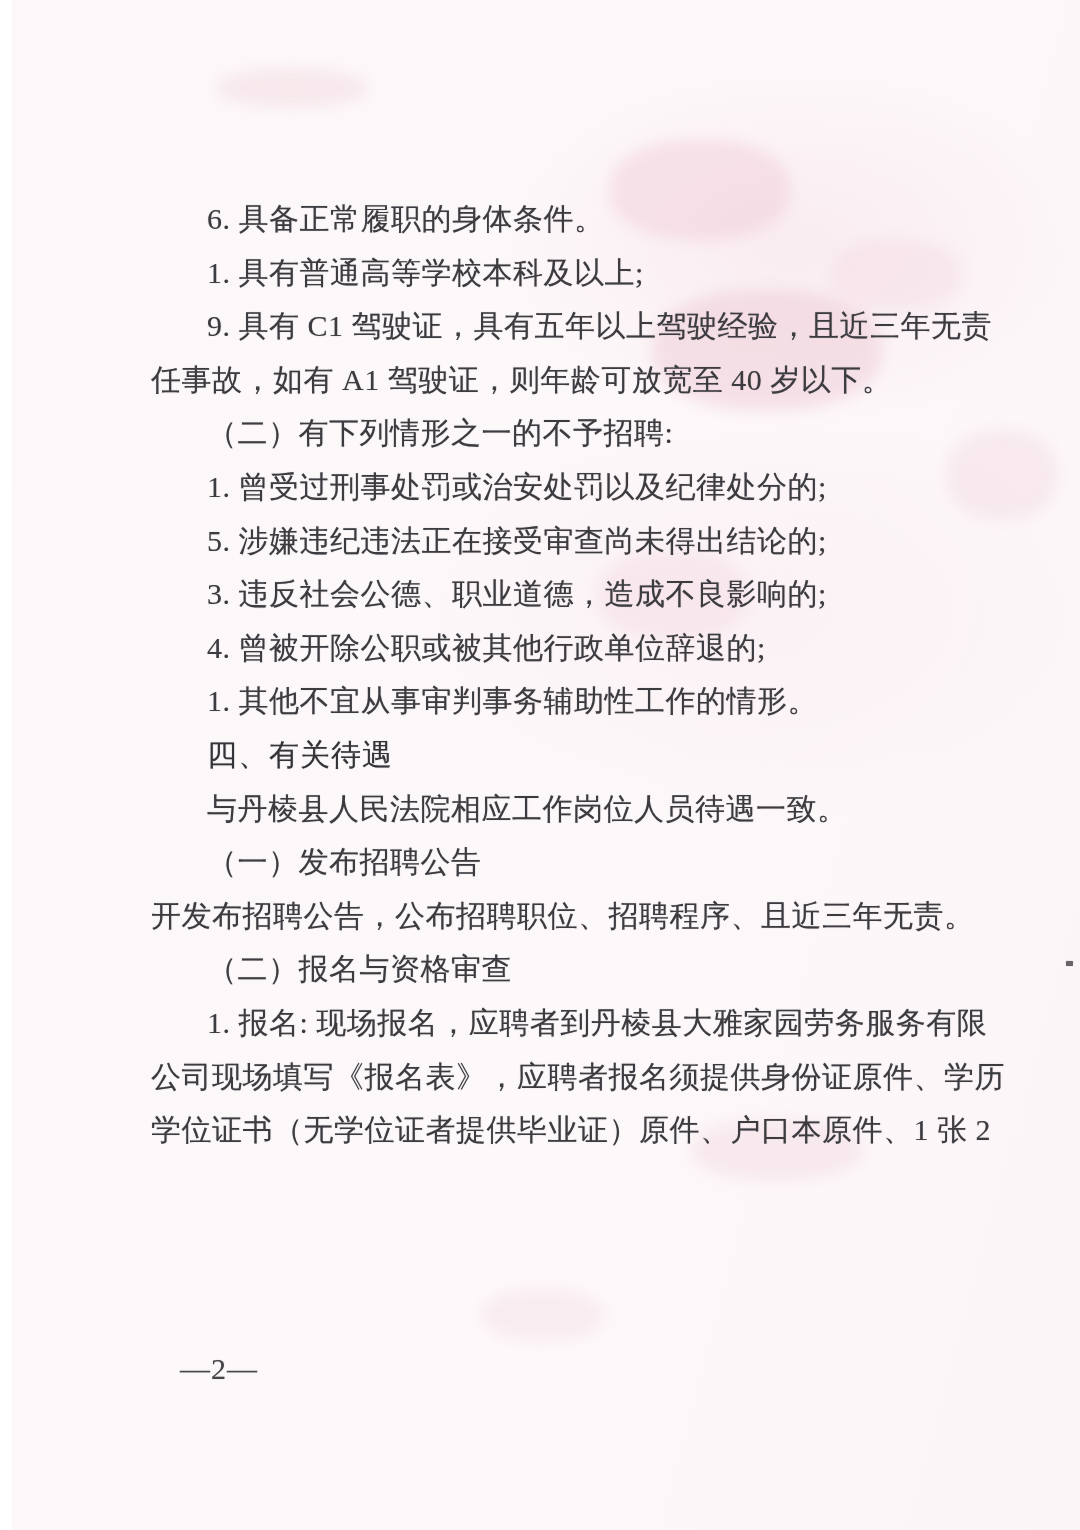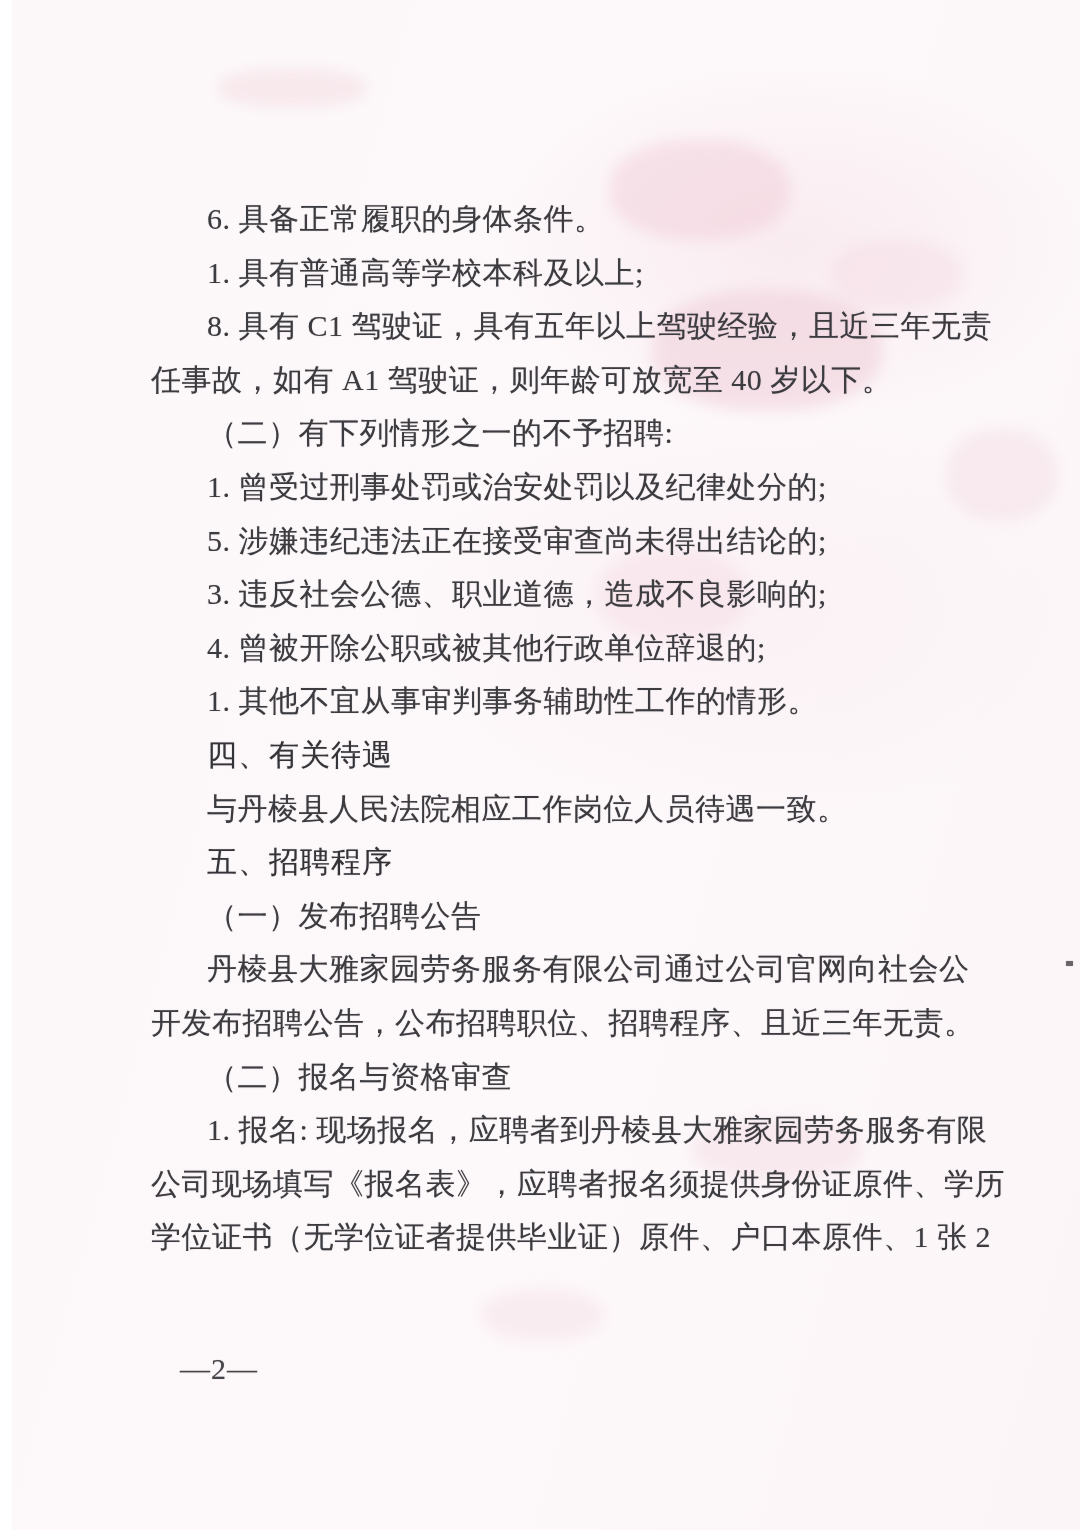--- a/index.html
+++ b/index.html
@@ -89,33 +89,31 @@
   <div class="bleed b3"></div>
   <div class="bleed b4"></div>
   <div class="bleed b5"></div>
   <div class="bleed b6"></div>
   <div class="bleed b7"></div>
   <div class="bleed b8"></div>
 
   <div class="text-block">
       <div class="line indent">6. 具备正常履职的身体条件。</div>
       <div class="line indent">1. 具有普通高等学校本科及以上;</div>
-      <div class="line indent">8. 具有 C1 驾驶证，具有五年以上驾驶经验，且近三年无责</div>
+      <div class="line indent">9. 具有 C1 驾驶证，具有五年以上驾驶经验，且近三年无责</div>
       <div class="line flush">任事故，如有 A1 驾驶证，则年龄可放宽至 40 岁以下。</div>
       <div class="line indent">（二）有下列情形之一的不予招聘:</div>
       <div class="line indent">1. 曾受过刑事处罚或治安处罚以及纪律处分的;</div>
       <div class="line indent">5. 涉嫌违纪违法正在接受审查尚未得出结论的;</div>
       <div class="line indent">3. 违反社会公德、职业道德，造成不良影响的;</div>
       <div class="line indent">4. 曾被开除公职或被其他行政单位辞退的;</div>
       <div class="line indent">1. 其他不宜从事审判事务辅助性工作的情形。</div>
       <div class="line heading">四、有关待遇</div>
       <div class="line indent">与丹棱县人民法院相应工作岗位人员待遇一致。</div>
-      <div class="line heading">五、招聘程序</div>
       <div class="line indent">（一）发布招聘公告</div>
-      <div class="line indent">丹棱县大雅家园劳务服务有限公司通过公司官网向社会公</div>
       <div class="line flush">开发布招聘公告，公布招聘职位、招聘程序、且近三年无责。</div>
       <div class="line indent">（二）报名与资格审查</div>
       <div class="line indent">1. 报名: 现场报名，应聘者到丹棱县大雅家园劳务服务有限</div>
       <div class="line flush">公司现场填写《报名表》，应聘者报名须提供身份证原件、学历</div>
       <div class="line flush">学位证书（无学位证者提供毕业证）原件、户口本原件、1 张 2</div>
     </div>
 
   <div class="page-number">—2—</div>
 
   <div class="speck"></div>

